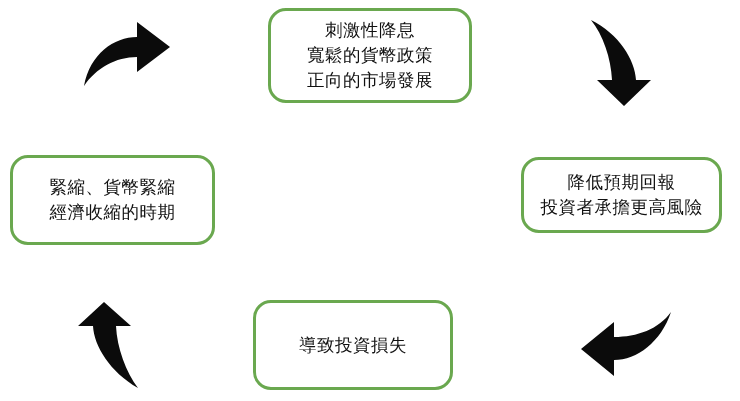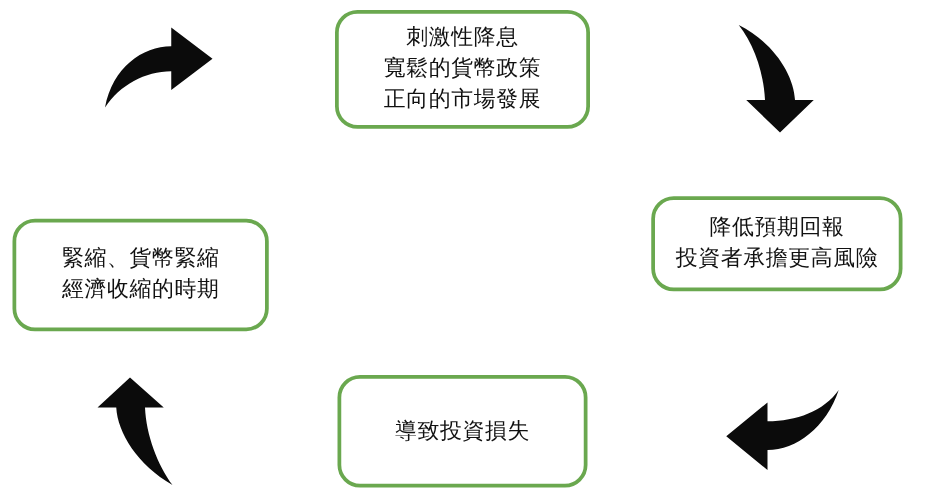--- a/index.html
+++ b/index.html
@@ -29,22 +29,22 @@
   .node-text {
     color: #111111;
     font-size: 17.5px;
     line-height: 1.42;
     letter-spacing: 0.5px;
     white-space: pre-line;
     font-family: "DejaVu Serif", "Liberation Serif", serif;
   }
   .node-top    { left: 268px; top: 8px;   width: 204px; height: 95px; }
   .node-right  { left: 521px; top: 157px; width: 201px; height: 76px; }
-  .node-bottom { left: 270px; top: 300px; width: 200px; height: 90px; }
-  .node-left   { left: 10px;  top: 155px; width: 205px; height: 90px; margin-top: 20px; }
+  .node-bottom { left: 253px; top: 300px; width: 200px; height: 90px; }
+  .node-left   { left: 10px;  top: 155px; width: 205px; height: 90px; }
 
   .arrow {
     position: absolute;
     display: block;
   }
   .arrow svg { display: block; overflow: visible; }
   .arrow path { fill: #0b0b0b; }
 
   .arrow-tl { left: 84px;  top: 20px;  width: 86px;  height: 70px; }
   .arrow-tr { left: 589px; top: 18px;  width: 72px;  height: 88px; }

